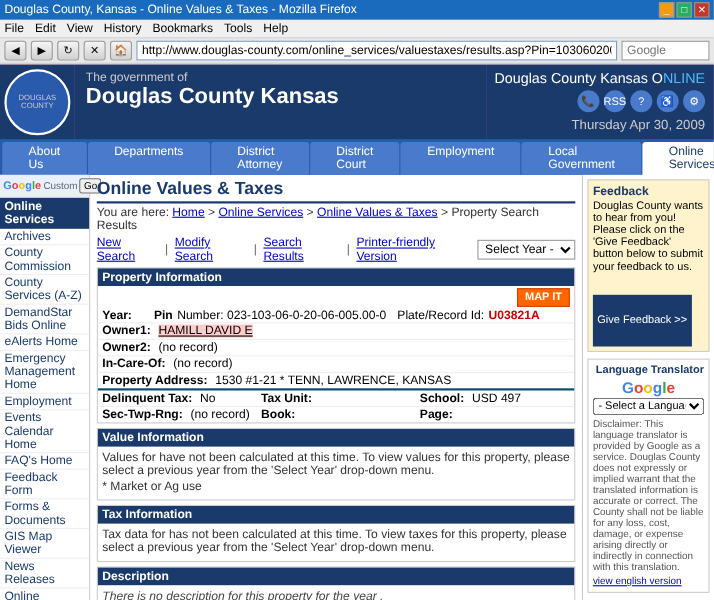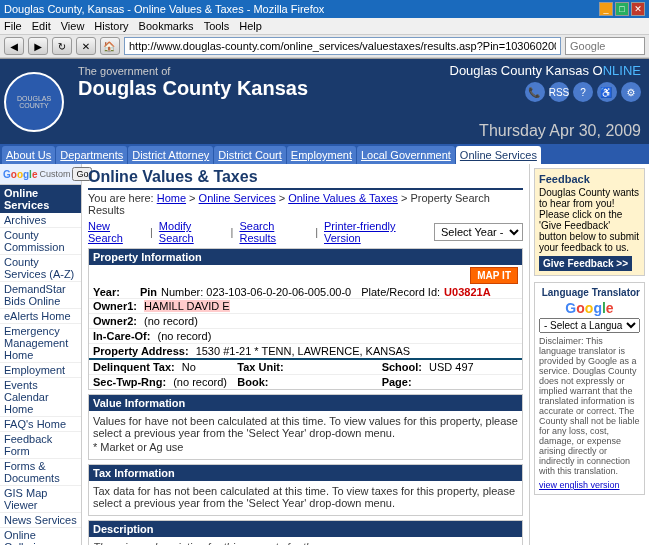--- a/index.html
+++ b/index.html
@@ -22,25 +22,25 @@
     .search-bar { background: #fff; border: 1px solid #999; padding: 1px 4px; font-size: 11px; height: 18px; width: 80px; }
 
     
     .site-header { background: #d946ef; color: #fff; display: flex; align-items: stretch; }
     .header-logo { background: #1a3a6c; padding: 4px; display: flex; align-items: center; }
     .logo-circle { width: 60px; height: 60px; border-radius: 50%; background: #2a5aac; border: 2px solid #fff; display: flex; align-items: center; justify-content: center; font-size: 8px; color: #fff; text-align: center; }
     .header-title { flex: 1; background: #1a3a6c; padding: 6px 10px; }
     .header-gov-text { font-size: 11px; color: #ccc; }
     .header-county-name { font-size: 20px; font-weight: bold; color: #fff; }
     .header-right { background: #1a3a6c; display: flex; flex-direction: column; align-items: flex-end; padding: 4px 8px; }
-    .header-date { color: #ccc; font-size: 16px; margin-top: 20px; }
+    .header-date { color: #ccc; font-size: 12px; margin-top: 4px; }
 
     
     .nav-tabs { background: #2a5aac; display: flex; gap: 1px; padding: 2px 2px 0 2px; }
-    .nav-tab { background: #4a7acc; color: #fff; padding: 3px 4px; font-size: 11px; cursor: pointer; border-radius: 3px 3px 0 0; text-decoration: underline; }
+    .nav-tab { background: #4a7acc; color: #fff; padding: 3px 24px; font-size: 11px; cursor: pointer; border-radius: 3px 3px 0 0; }
     .nav-tab.active { background: #fff; color: #1a3a6c; }
 
     
     .main-area { display: flex; flex: 1; }
 
     
     .sidebar { width: 82px; background: #fff; border-right: 1px solid #ccc; flex-shrink: 0; }
     .sidebar-google { background: #e8f0fe; padding: 3px; border-bottom: 1px solid #ccc; font-size: 9px; display: flex; align-items: center; gap: 2px; }
     .sidebar-section-title { background: #1a3a6c; color: #fff; font-size: 11px; font-weight: bold; padding: 2px 4px; }
     .sidebar-item { padding: 1px 4px; font-size: 11px; color: #1a3a6c; cursor: pointer; border-bottom: 1px solid #eee; }
@@ -65,21 +65,21 @@
     .info-section { border: 1px solid #ccc; margin-bottom: 4px; }
     .section-header { background: #1a3a6c; color: #fff; font-size: 11px; font-weight: bold; padding: 2px 4px; }
 
     .value-info, .tax-info, .desc-info, .legal-info { border: 1px solid #ccc; margin-bottom: 4px; }
     .value-body { padding: 4px; font-size: 11px; color: #333; }
     .value-body p { margin-bottom: 2px; }
     .italic-text { font-style: italic; color: #444; }
 
     .feedback-box { background: #fff3cd; border: 1px solid #ccc; padding: 4px; margin-bottom: 6px; font-size: 10px; }
     .feedback-title { font-weight: bold; color: #1a3a6c; font-size: 11px; margin-bottom: 2px; }
-    .feedback-btn { background: #1a3a6c; color: #fff; font-size: 10px; padding: 2px 4px; border: none; cursor: pointer; margin-top: 3px; display: block; font-weight: bold; }
+    .feedback-btn { background: #1a3a6c; color: #fff; font-size: 10px; padding: 18px 4px; border: none; cursor: pointer; margin-top: 20px; display: block; }
 
     .lang-box { border: 1px solid #ccc; padding: 4px; font-size: 10px; }
     .lang-title { font-weight: bold; color: #1a3a6c; text-align: right; margin-bottom: 2px; }
     .lang-select { width: 100%; font-size: 10px; margin-bottom: 3px; }
     .lang-disclaimer { font-size: 9px; color: #555; }
 
     .header-icons { display: flex; gap: 4px; margin-top: 4px; }
     .header-icon { width: 20px; height: 20px; border-radius: 50%; background: #4a7acc; display: flex; align-items: center; justify-content: center; font-size: 10px; color: #fff; cursor: pointer; }
   </style>
 </head>
@@ -165,21 +165,21 @@
     <div class="sidebar-item">County Services (A-Z)</div>
     <div class="sidebar-item">DemandStar Bids Online</div>
     <div class="sidebar-item">eAlerts Home</div>
     <div class="sidebar-item">Emergency Management Home</div>
     <div class="sidebar-item">Employment</div>
     <div class="sidebar-item">Events Calendar Home</div>
     <div class="sidebar-item">FAQ's Home</div>
     <div class="sidebar-item">Feedback Form</div>
     <div class="sidebar-item">Forms &amp; Documents</div>
     <div class="sidebar-item">GIS Map Viewer</div>
-    <div class="sidebar-item">News Services</div>
+    <div class="sidebar-item">News Releases</div>
     <div class="sidebar-item">Online Galleries</div>
 
   </div>
 
   <div class="content-area">
     <div class="page-title">Online Values &amp; Taxes</div>
     <div class="breadcrumb">
       You are here: <a>Home</a> &gt;
       <a>Online Services</a> &gt;
       <a>Online Values &amp; Taxes</a> &gt;
@@ -206,21 +206,21 @@
       </div>
       <div style="display:flex; flex-wrap:wrap; padding:0 4px; font-size:11px; border-bottom:1px solid #eee;">
         <span><strong>Year:</strong> </span>
         <span style="margin-left:20px;text-align:center;"><strong>Pin</strong></span>
         <span style="margin-left:4px;">Number: 023-103-06-0-20-06-005.00-0</span>
         <span style="margin-left:10px;">Plate/Record Id:</span>
         <span style="margin-left:4px; color:#cc0000; font-weight:bold;">U03821A</span>
       </div>
       <div style="padding:1px 4px; font-size:11px; border-bottom:1px solid #eee;">
         <strong>Owner1:</strong>
-        <span style="margin-left:4px; background:#ffcccc;">HAMILL DAVID E</span>
+        <span style="margin-left:4px; background:#ffcccc;text-decoration:underline;">HAMILL DAVID E</span>
       </div>
       <div style="padding:1px 4px; font-size:11px; border-bottom:1px solid #eee;">
         <strong>Owner2:</strong>
         <span style="margin-left:4px;">(no record)</span>
       </div>
       <div style="padding:1px 4px; font-size:11px; border-bottom:1px solid #eee;">
         <strong>In-Care-Of:</strong>
         <span style="margin-left:4px;">(no record)</span>
       </div>
       <div style="padding:1px 4px; font-size:11px; border-bottom:2px solid #0c4a6e;">

